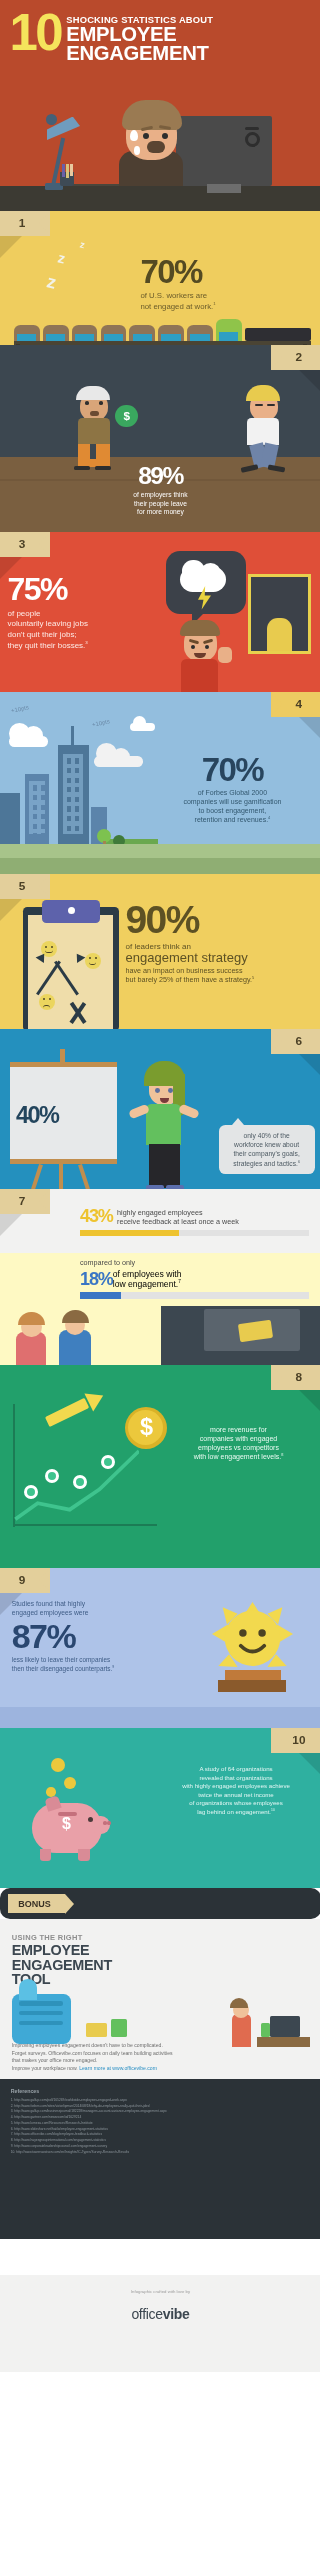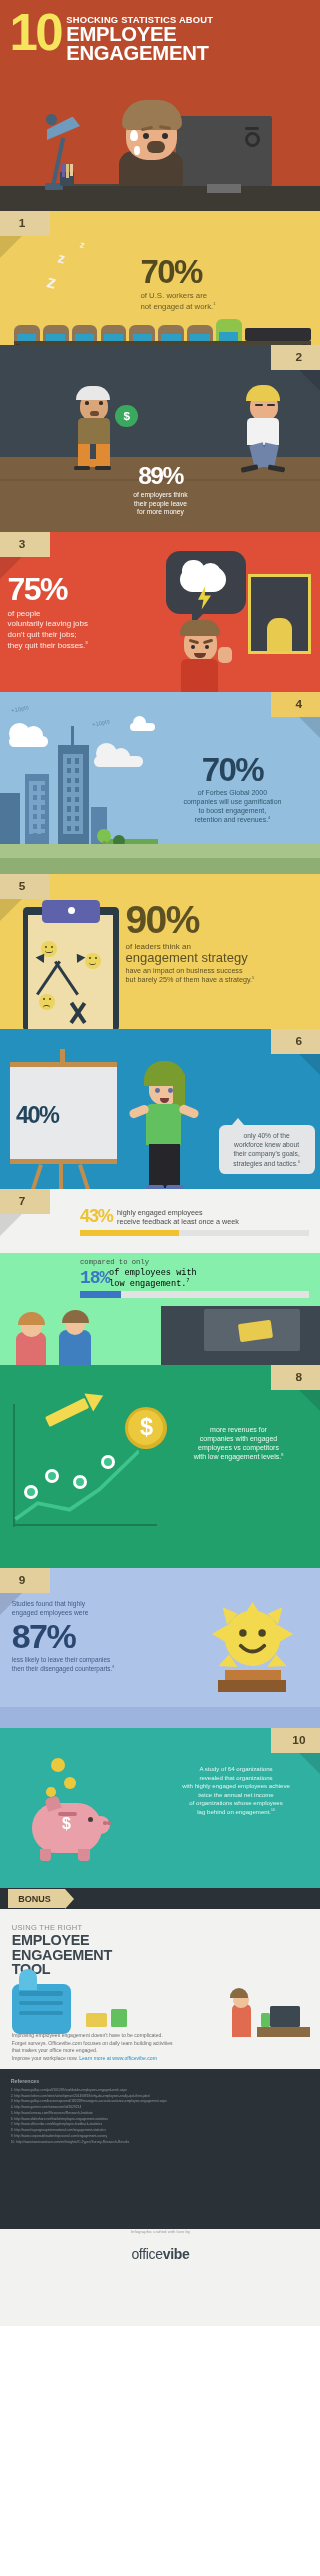--- a/index.html
+++ b/index.html
@@ -85,21 +85,21 @@
 
   
   .s7 { background:#f2f2f1; height:64px; padding:19px 0 0 0; }
   .s7 .row { display:flex; align-items:flex-start; padding-left:80px; }
   .s7 .n1 { font-size:18px; font-weight:bold; color:#eec32f; letter-spacing:-1.1px; line-height:.9; }
   .s7 .t1 { font-size:7.2px; color:#4a4a4a; line-height:1.2; padding-left:4.3px; padding-top:1.1px; }
   .bar { height:6.4px; background:#e2e2e2; margin:3.2px 11.8px 0 80px; position:relative; }
   .bar i { position:absolute; left:0; top:0; bottom:0; display:block; }
 
   
-  .s7b { background:#86efac; height:112px; position:relative;font-family:Liberation Mono, monospace; }
+  .s7b { background:#fef9c3; height:112px; position:relative; }
   .s7b .small { font-size:7.2px; color:#4a4a4a; padding:5.3px 0 0 80px; }
   .s7b .n2 { font-size:18px; font-weight:bold; color:#3a76c4; letter-spacing:-1.1px; }
 
   
   .s8 { background:#22a06b; height:203px; }
   .s8 .block { position:absolute; right:7.5px; top:61px; width:150px; text-align:center; }
   .s8 .pct { font-size:34px; color:#fff; letter-spacing:-2.1px; }
   .s8 .cap { font-size:7px; color:#eafaf2; }
 
   
@@ -110,40 +110,40 @@
   .s9 .cap { font-size:6.4px; color:#3f5d86; line-height:1.35; }
 
   
   .s10 { background:#2fb0a0; height:160px; }
   .s10 .block { position:absolute; right:7.5px; top:37px; width:155px; text-align:center; }
   .s10 .lead { font-size:6.1px; color:#e3f7f4; line-height:1.4; }
   .s10 .pct { font-size:42px; color:#fff; letter-spacing:-1.6px; }
   .s10 .cap { font-size:6.1px; color:#e3f7f4; line-height:1.4; }
 
   
-  .bonusbar { background:#2b3237; height:21px; display:flex; align-items:center; }
+  .bonusbar { background:#2b3237; height:31px; display:flex; align-items:center;border-radius:10px; }
   .bonusbar .label { background:#e3cf9b; color:#3b3326; font-size:9px; font-weight:bold;
                      padding:4.8px 14px 4.8px 10.7px; margin-left:7.5px; position:relative; }
   .bonusbar .label:after { content:""; position:absolute; right:-9.6px; top:0; bottom:0;
         border-top:10.2px solid transparent; border-bottom:10.2px solid transparent; border-left:9.6px solid #e3cf9b; }
   .bonus { background:#f2f2f1; height:160px; position:relative; }
-  .bonus .ttl1 { font-size:7.5px; font-weight:normal; color:#8e8e8e; padding:14px 0 1.1px 11.8px; letter-spacing:0.3px; }
+  .bonus .ttl1 { font-size:7.5px; font-weight:bold; color:#8e8e8e; padding:14px 0 1.1px 11.8px; letter-spacing:0.3px; }
   .bonus .ttl2 { font-size:14.4px; font-weight:bold; color:#3c4750; padding-left:11.8px; line-height:1.02; letter-spacing:-0.3px; }
   .bonus .scene { position:absolute; left:0; right:0; bottom:32px; height:75px; }
   .bonus .foot { position:absolute; left:11.8px; right:11.8px; bottom:6.4px; font-size:5.1px; color:#6d6d6d; line-height:1.5; }
   .bonus .foot a { color:#2a8fc4; text-decoration:none; }
 
   
   .refs { background:#2b3237; height:160px; padding:8.6px 10.7px; }
   .refs h4 { font-size:5.3px; color:#9aa3a9; margin-bottom:4.3px; font-weight:bold; }
   .refs ol { list-style:none; }
   .refs li { font-size:3.3px; color:#8d969c; line-height:1.75; word-break:break-all; }
 
   
-  .footer { background:#f2f2f1; height:97px; text-align:center; padding-top:0; }
+  .footer { background:#f2f2f1; height:97px; text-align:center; padding-top:14px;margin-top:36px; }
   .footer .made { font-size:4.3px; color:#9c9c9c; }
   .footer .brand { font-size:14px; color:#3c4750; margin-top:11.8px; letter-spacing:-0.3px; }
   .footer .brand b { font-weight:bold; }
 
   
   .abs { position:absolute; }
   .circ { border-radius:50%; }
 </style>
 </head>
 <body>

